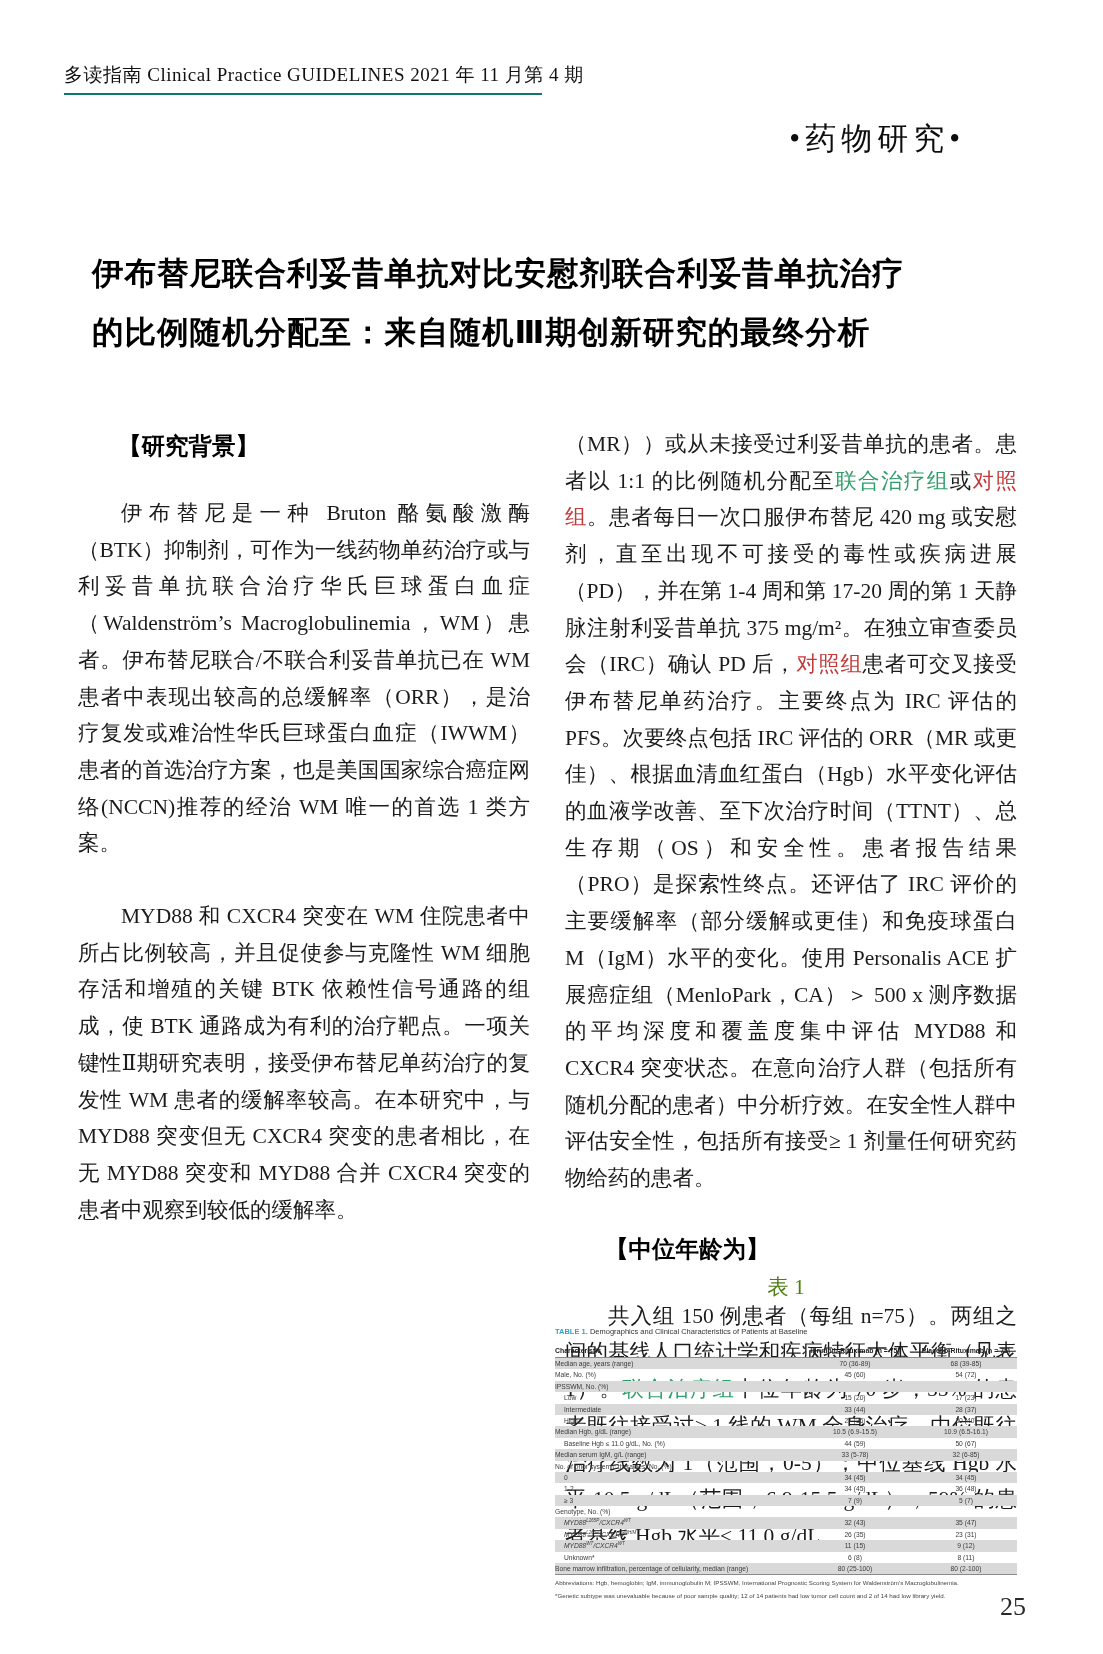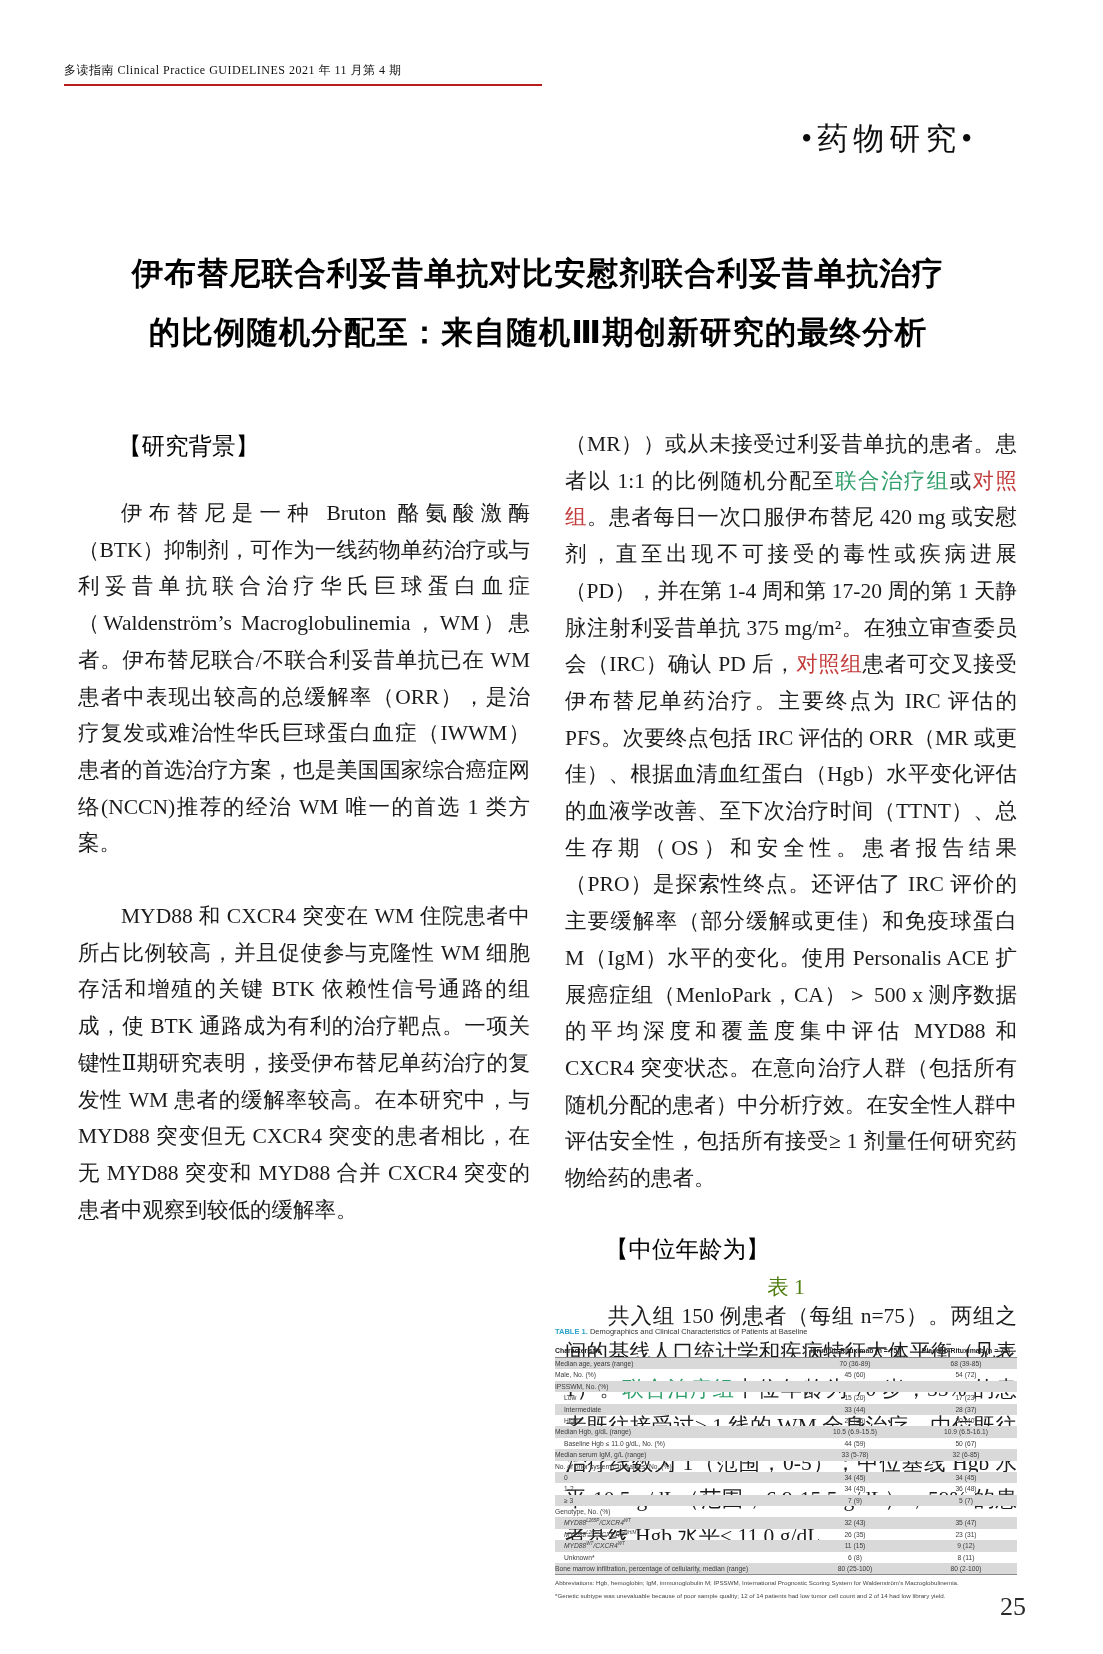--- a/index.html
+++ b/index.html
@@ -3,45 +3,44 @@
 <meta charset="utf-8">
 <style>
   html,body{margin:0;padding:0;}
   body{
     width:1103px;height:1654px;position:relative;background:#ffffff;
     font-family:"Liberation Serif","DejaVu Serif",serif;color:#1b1b1b;
     overflow:hidden;
   }
   .journal-header{
     position:absolute;left:64px;top:62px;width:478px;
-    font-size:12px;letter-spacing:.5px;color:#111;
-    border-bottom:2px solid #b91c1c;padding-bottom:5px;white-space:nowrap;
+    font-size:19px;letter-spacing:.5px;color:#111;
+    border-bottom:2px solid #0f766e;padding-bottom:5px;white-space:nowrap;
   }
   .section-badge{
-    position:absolute;top:118px;right:126px;
+    position:absolute;top:118px;right:138px;
     font-size:31px;letter-spacing:5px;color:#0d0d0d;
     font-family:"Liberation Serif","DejaVu Serif",serif;
   }
   .article-title{
-    position:absolute;left:78px;top:244px;width:920px;
+    position:absolute;left:92px;top:244px;width:920px;
     font-family:"Liberation Sans","DejaVu Sans",sans-serif;
     font-weight:700;font-size:31.5px;line-height:59px;color:#000;
     letter-spacing:1px;
-    text-align:center;
   }
   .col{position:absolute;width:452px;}
   .col-left{left:78px;top:430px;height:1190px;overflow:hidden;}
   .col-right{left:565px;top:426px;}
   .para{
     font-size:21.5px;line-height:36.7px;text-align:justify;
     text-indent:2em;margin:0 0 36px 0;color:#1b1b1b;
   }
   .para.no-indent{text-indent:0;}
   .sec-heading{
-    font-size:23.5px;font-weight:400;color:#000;
+    font-size:23.5px;font-weight:700;color:#000;
     padding-left:40px;margin:0 0 33px 0;
   }
   .sec-heading.mt{margin-top:33px;}
   .seg-green{color:#2f9e6a;margin-top:44px;}
   .seg-red{color:#c23a3a;}
   .seg-n{color:inherit;}
   
   .table1-wrap{position:absolute;left:555px;top:1272px;width:462px;}
   .table1-caption{
     text-align:center;font-size:21.5px;color:#4d7c0f;margin-bottom:26px;

